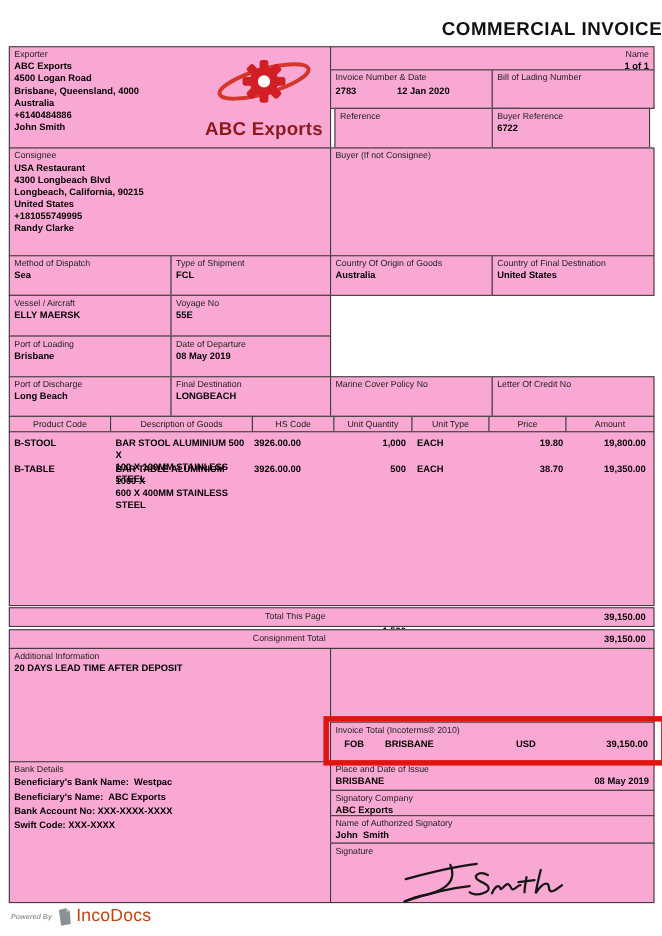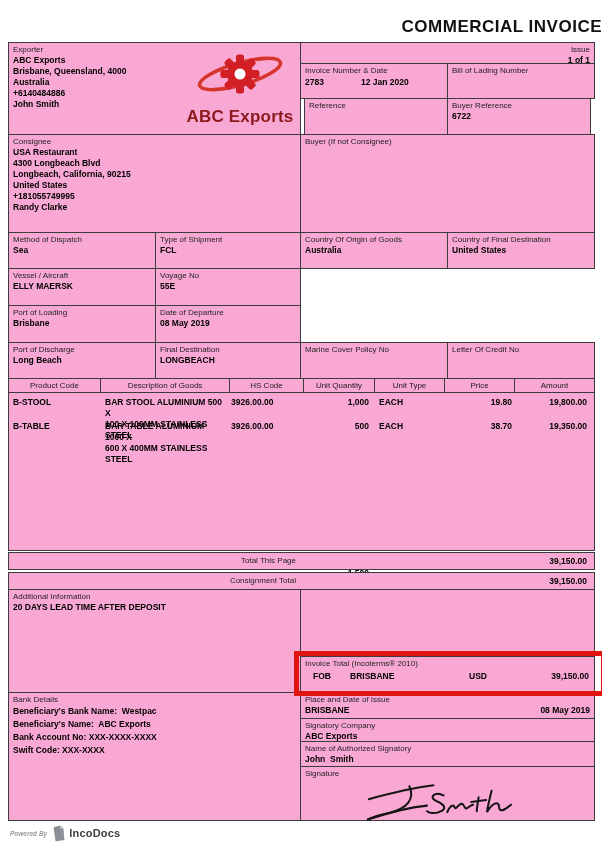--- a/index.html
+++ b/index.html
@@ -28,36 +28,37 @@
   .t-qty { position:absolute; left:240px; width:120px; text-align:right; top:3px;margin-top:12px; }
   .t-amt { position:absolute; left:430px; width:148px; text-align:right; top:3px; }
   .logo-wrap { position:absolute; left:172px; top:4px; width:118px; height:82px; text-align:center; }
   .logo-text { font-size:17px; font-weight:bold; color:#8c1a1c; margin-top:-2px; letter-spacing:.2px; }
   .red-box {
     position:absolute; left:294px; top:651px; width:312px; height:45px;
     border:5px solid #e01510; background:transparent; z-index:5;
   }
   .footer { position:absolute; left:10px; top:822px; height:22px; display:flex; align-items:center; gap:4px; }
   .powered { font-size:6.5px; font-style:italic; color:#9a9a9a; font-weight:bold; }
-  .brand { font-size:11px; font-weight:bold; color:#404040; letter-spacing:.2px; }
+  .brand { font-size:16px; font-weight:normal; color:#c2410c; letter-spacing:.2px; }
   .flex-between { display:flex; justify-content:space-between; }
   .sig-svg { position:absolute; left:50px; top:10px; }
 </style>
 </head>
 <body>
 
 <div class="page">
 
   <div class="doc-title">COMMERCIAL INVOICE</div>
 
   <div class="box">
 
     <div class="cell" style="left:0;top:0;width:293px;height:93px">
       <div class="lbl">Exporter</div>
       <div class="val">ABC Exports</div>
+      <div class="val">4500 Logan Road</div>
       <div class="val">Brisbane, Queensland, 4000</div>
       <div class="val">Australia</div>
       <div class="val">+6140484886</div>
       <div class="val">John Smith</div>
 
       <div class="logo-wrap">
         <svg width="104" height="58" viewBox="0 0 104 58">
           <ellipse cx="52" cy="27" rx="42" ry="11" fill="none" stroke="#d6352c" stroke-width="3.6" transform="rotate(-16 52 27)"></ellipse>
           <g fill="#d21f26" transform="translate(52,27)">
             <circle r="13"></circle>
@@ -70,21 +71,21 @@
             <rect x="-4" y="-19.5" width="8" height="10" rx="2.5" transform="rotate(270)"></rect>
             <rect x="-4" y="-19.5" width="8" height="10" rx="2.5" transform="rotate(315)"></rect>
           </g>
           <circle cx="52" cy="27" r="5.5" fill="#ffffff"></circle>
         </svg>
         <div class="logo-text">ABC Exports</div>
       </div>
     </div>
 
     <div class="cell" style="left:292px;top:0;width:295px;height:22px">
-      <div class="lbl right">Issue</div>
+      <div class="lbl right">Name</div>
       <div class="val right">1 of 1</div>
     </div>
 
     <div class="cell" style="left:292px;top:21px;width:148px;height:36px">
       <div class="lbl">Invoice Number &amp; Date</div>
       <div class="val abs" style="left:4px;top:13px">2783</div>
       <div class="val abs" style="left:60px;top:13px">12 Jan 2020</div>
     </div>
     <div class="cell" style="left:439px;top:21px;width:148px;height:36px">
       <div class="lbl">Bill of Lading Number</div>

